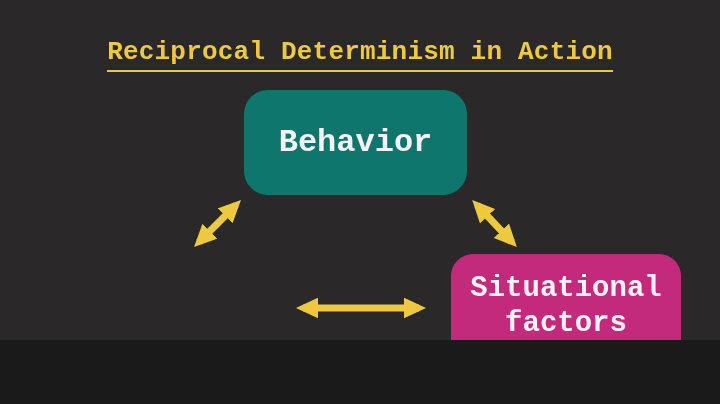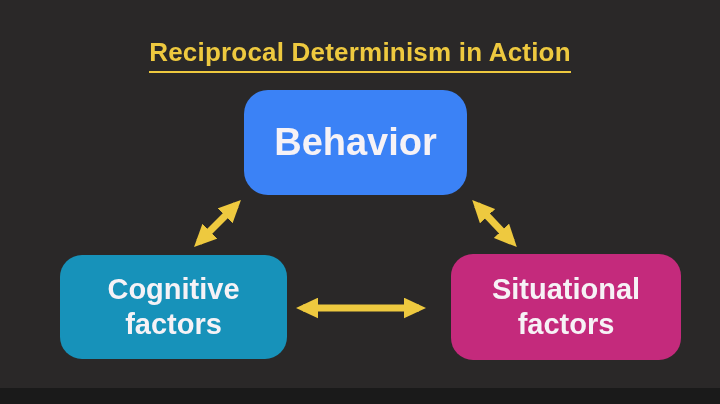--- a/index.html
+++ b/index.html
@@ -4,23 +4,24 @@
 <style>
   html, body {
     margin: 0;
     padding: 0;
     background: #1a1a1a;
     font-family: "Liberation Sans", sans-serif;
   }
   .stage {
     position: relative;
     width: 720px;
-    height: 388px;
+    height: 340px;
     background: #2a2828;
     overflow: hidden;
+    font-family: Liberation Mono, monospace;
   }
   .slide-title {
     position: absolute;
     top: 32px;
     left: 0;
     width: 720px;
     text-align: center;
     margin: 0;
   }
   .slide-title span {
@@ -40,23 +41,23 @@
     text-align: center;
     color: #f6f2f6;
     font-weight: bold;
     box-sizing: border-box;
   }
   .node-behavior {
     left: 244px;
     top: 90px;
     width: 223px;
     height: 105px;
-    background: #3b82f6;
+    background: #0f766e;
     border-radius: 24px;
-    font-size: 38px;
+    font-size: 32px;
   }
   .node-cognitive {
     left: 60px;
     top: 255px;
     width: 227px;
     height: 104px;
     background: #1792ba;
     border-radius: 22px;
     font-size: 29px;
     line-height: 1.2;
@@ -88,23 +89,20 @@
 <div class="stage">
 
   <h1 class="slide-title">
     <span>Reciprocal Determinism in Action</span>
   </h1>
 
   <div class="node node-behavior">
     <span>Behavior</span>
   </div>
 
-  <div class="node node-cognitive">
-    <span>Cognitive factors</span>
-  </div>
 
   <div class="node node-situational">
     <span>Situational factors</span>
   </div>
 
   <svg class="arrow-layer" viewBox="0 0 720 404">
     <defs>
       <marker id="ah" markerWidth="3.2" markerHeight="3" refX="2.2" refY="1.5" orient="auto-start-reverse" markerUnits="strokeWidth">
         <path d="M0,0 L3.2,1.5 L0,3 z" fill="#eec93f"></path>
       </marker>

